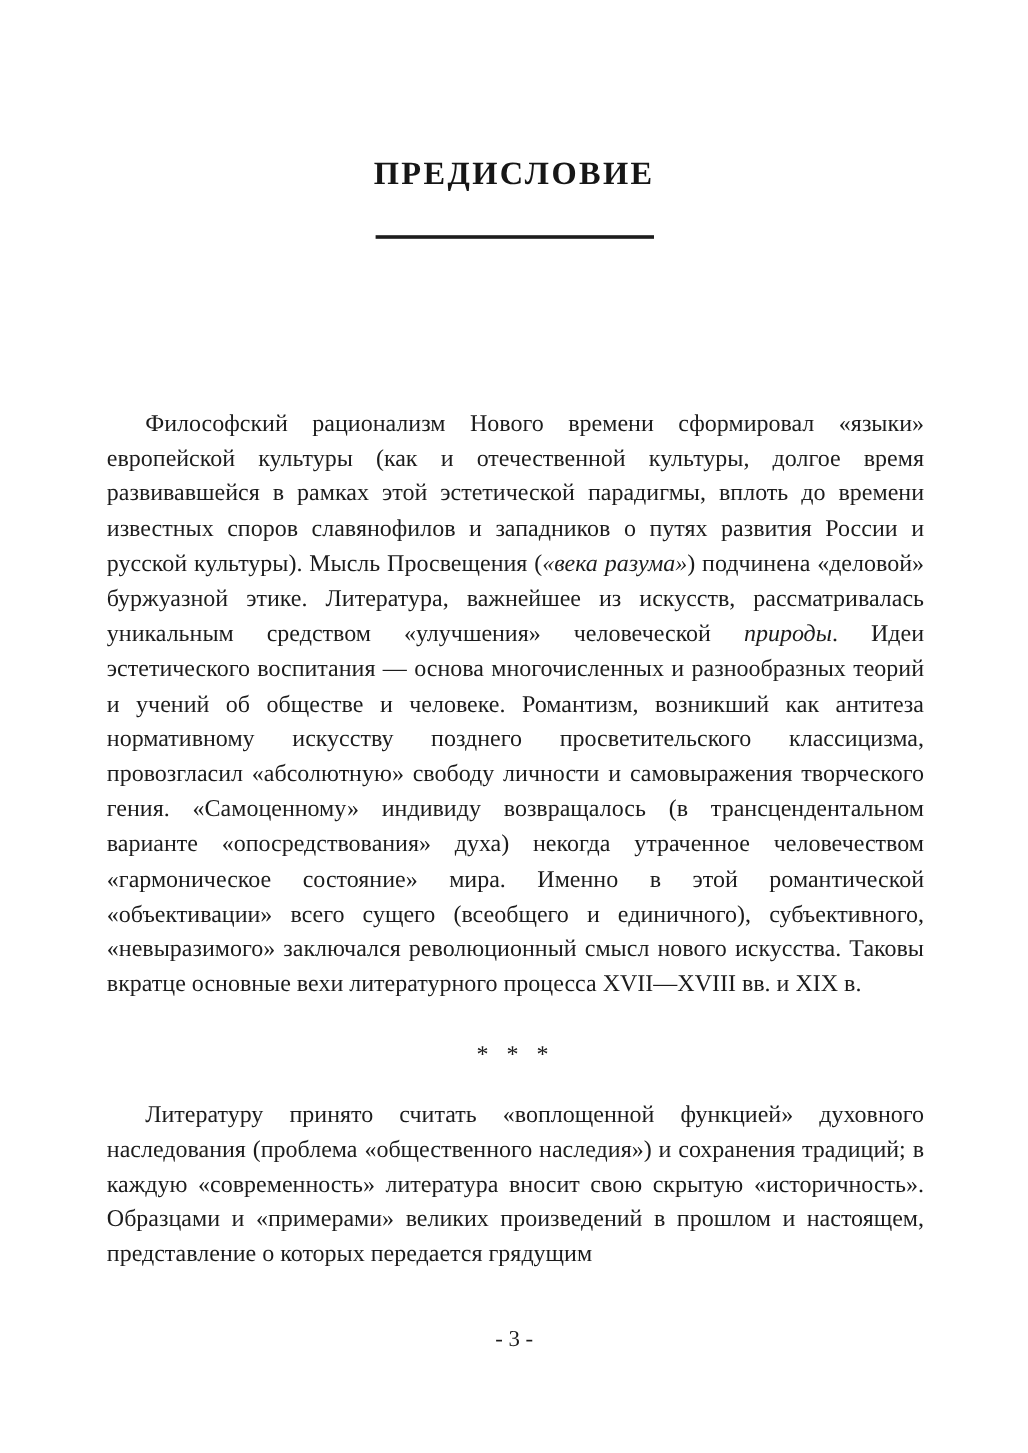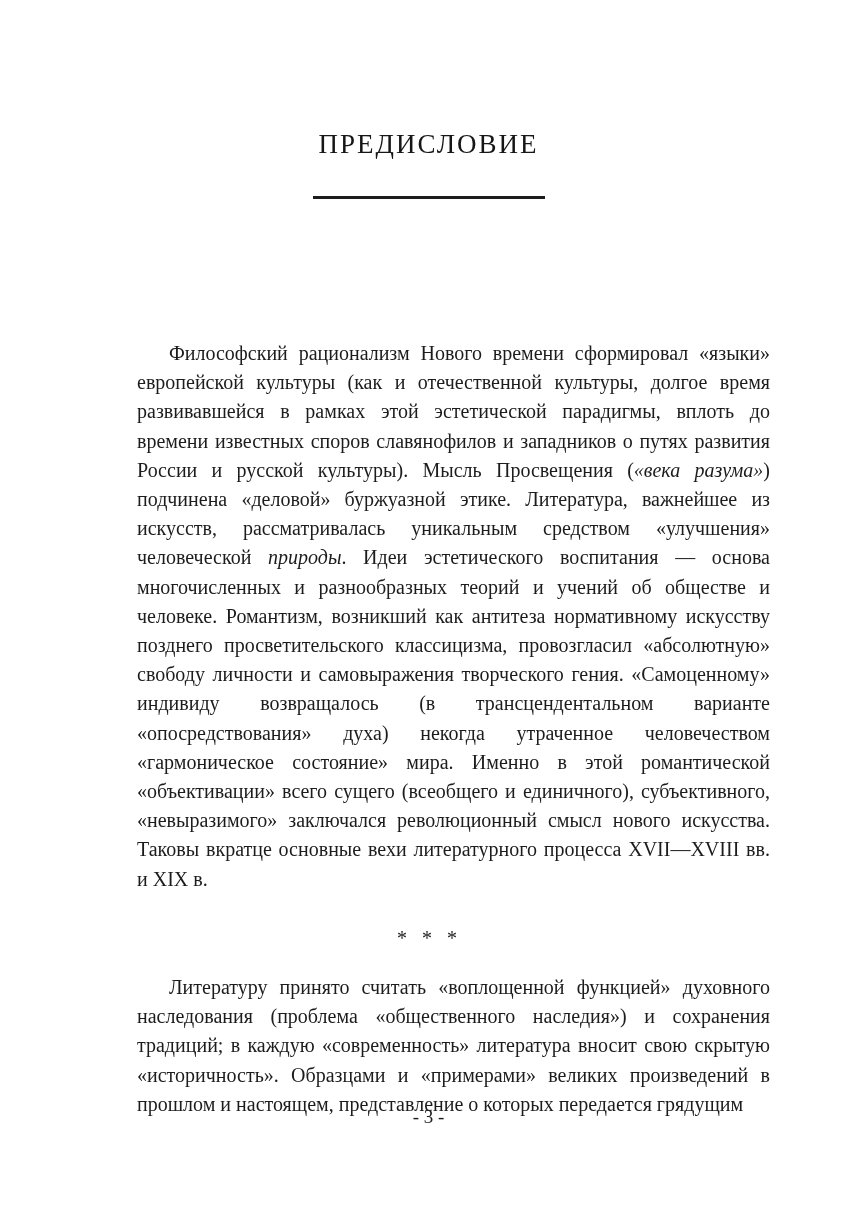--- a/index.html
+++ b/index.html
@@ -12,21 +12,21 @@
     font-family: "Liberation Serif", serif;
     color: #1c1c1c;
   }
   .page-title {
     position: absolute;
     top: 129px;
     left: 0;
     width: 100%;
     text-align: center;
     font-size: 27px;
-    font-weight: normal;
+    font-weight: bold;
     letter-spacing: 2px;
     color: #161616;
   }
   .title-rule {
     position: absolute;
     top: 196px;
     left: 50%;
     transform: translateX(-50%);
     width: 232px;
     height: 3px;
@@ -36,21 +36,20 @@
     position: absolute;
     top: 339px;
     left: 89px;
     right: 87px;
     font-size: 20px;
     line-height: 29.2px;
     text-align: justify;
   }
   .para {
     text-indent: 32px;
-    margin-left: 48px;
   }
   .para i { font-style: italic; }
   .asterisk-separator {
     text-align: center;
     font-size: 20px;
     letter-spacing: 5px;
     margin: 30px 0 20px 0;
   }
   .page-number {
     position: absolute;

